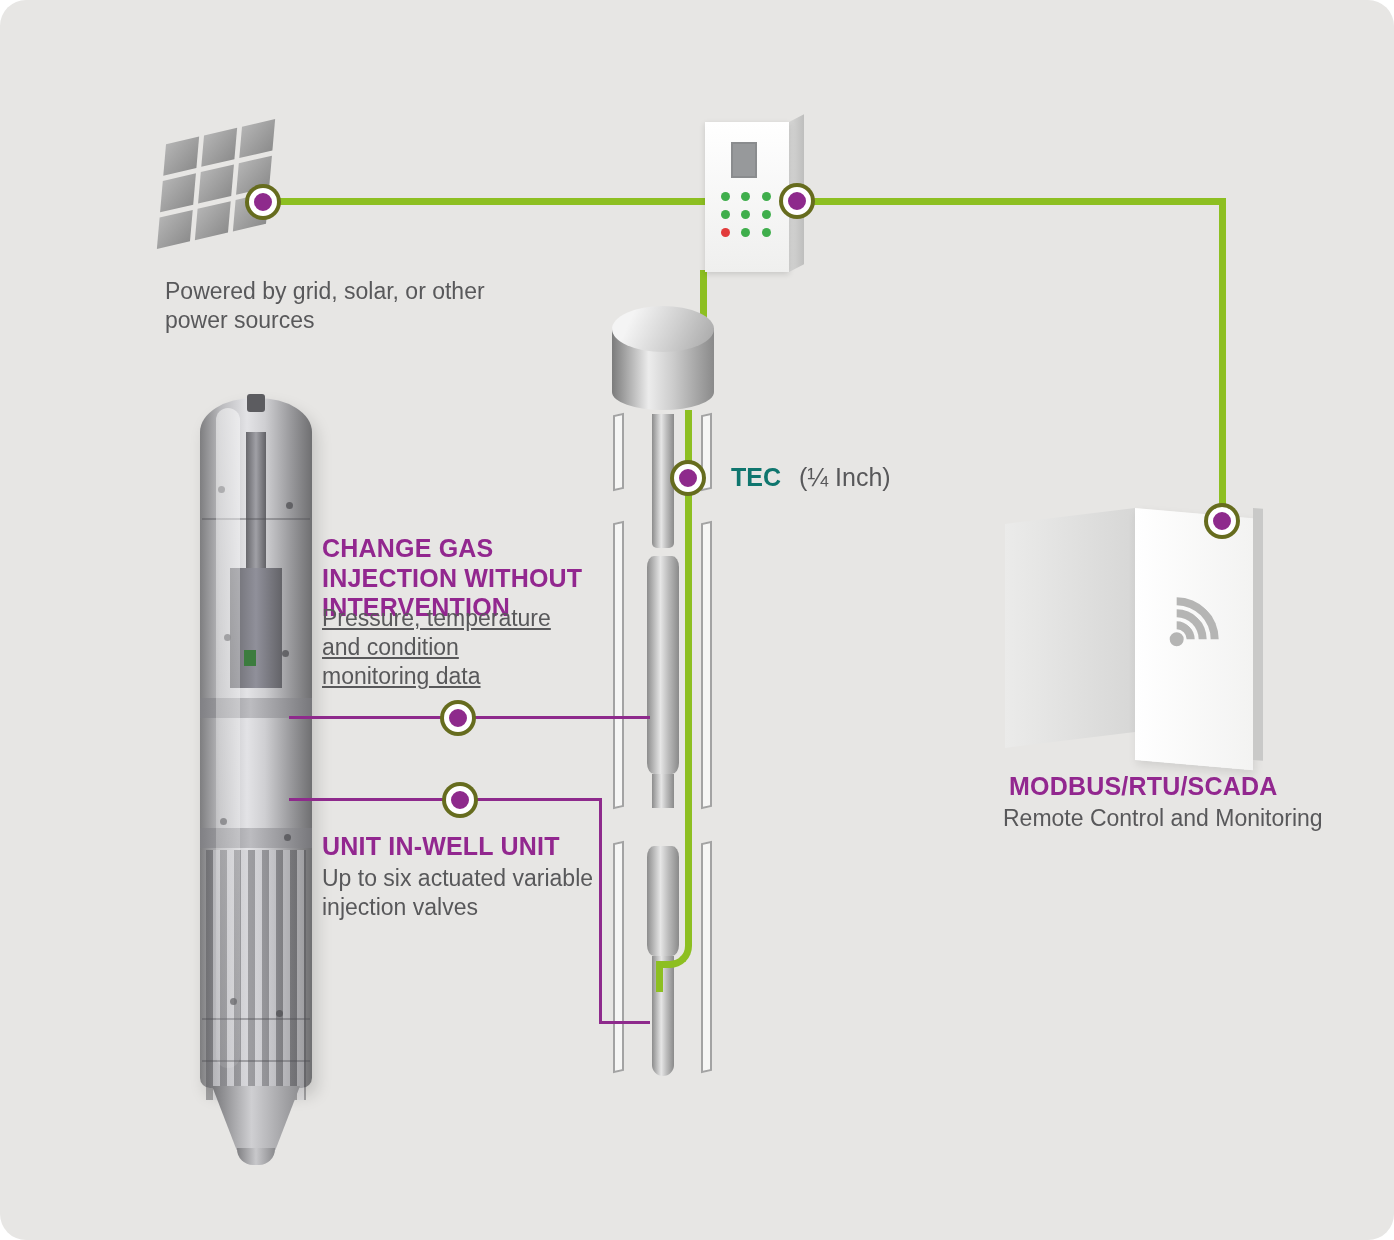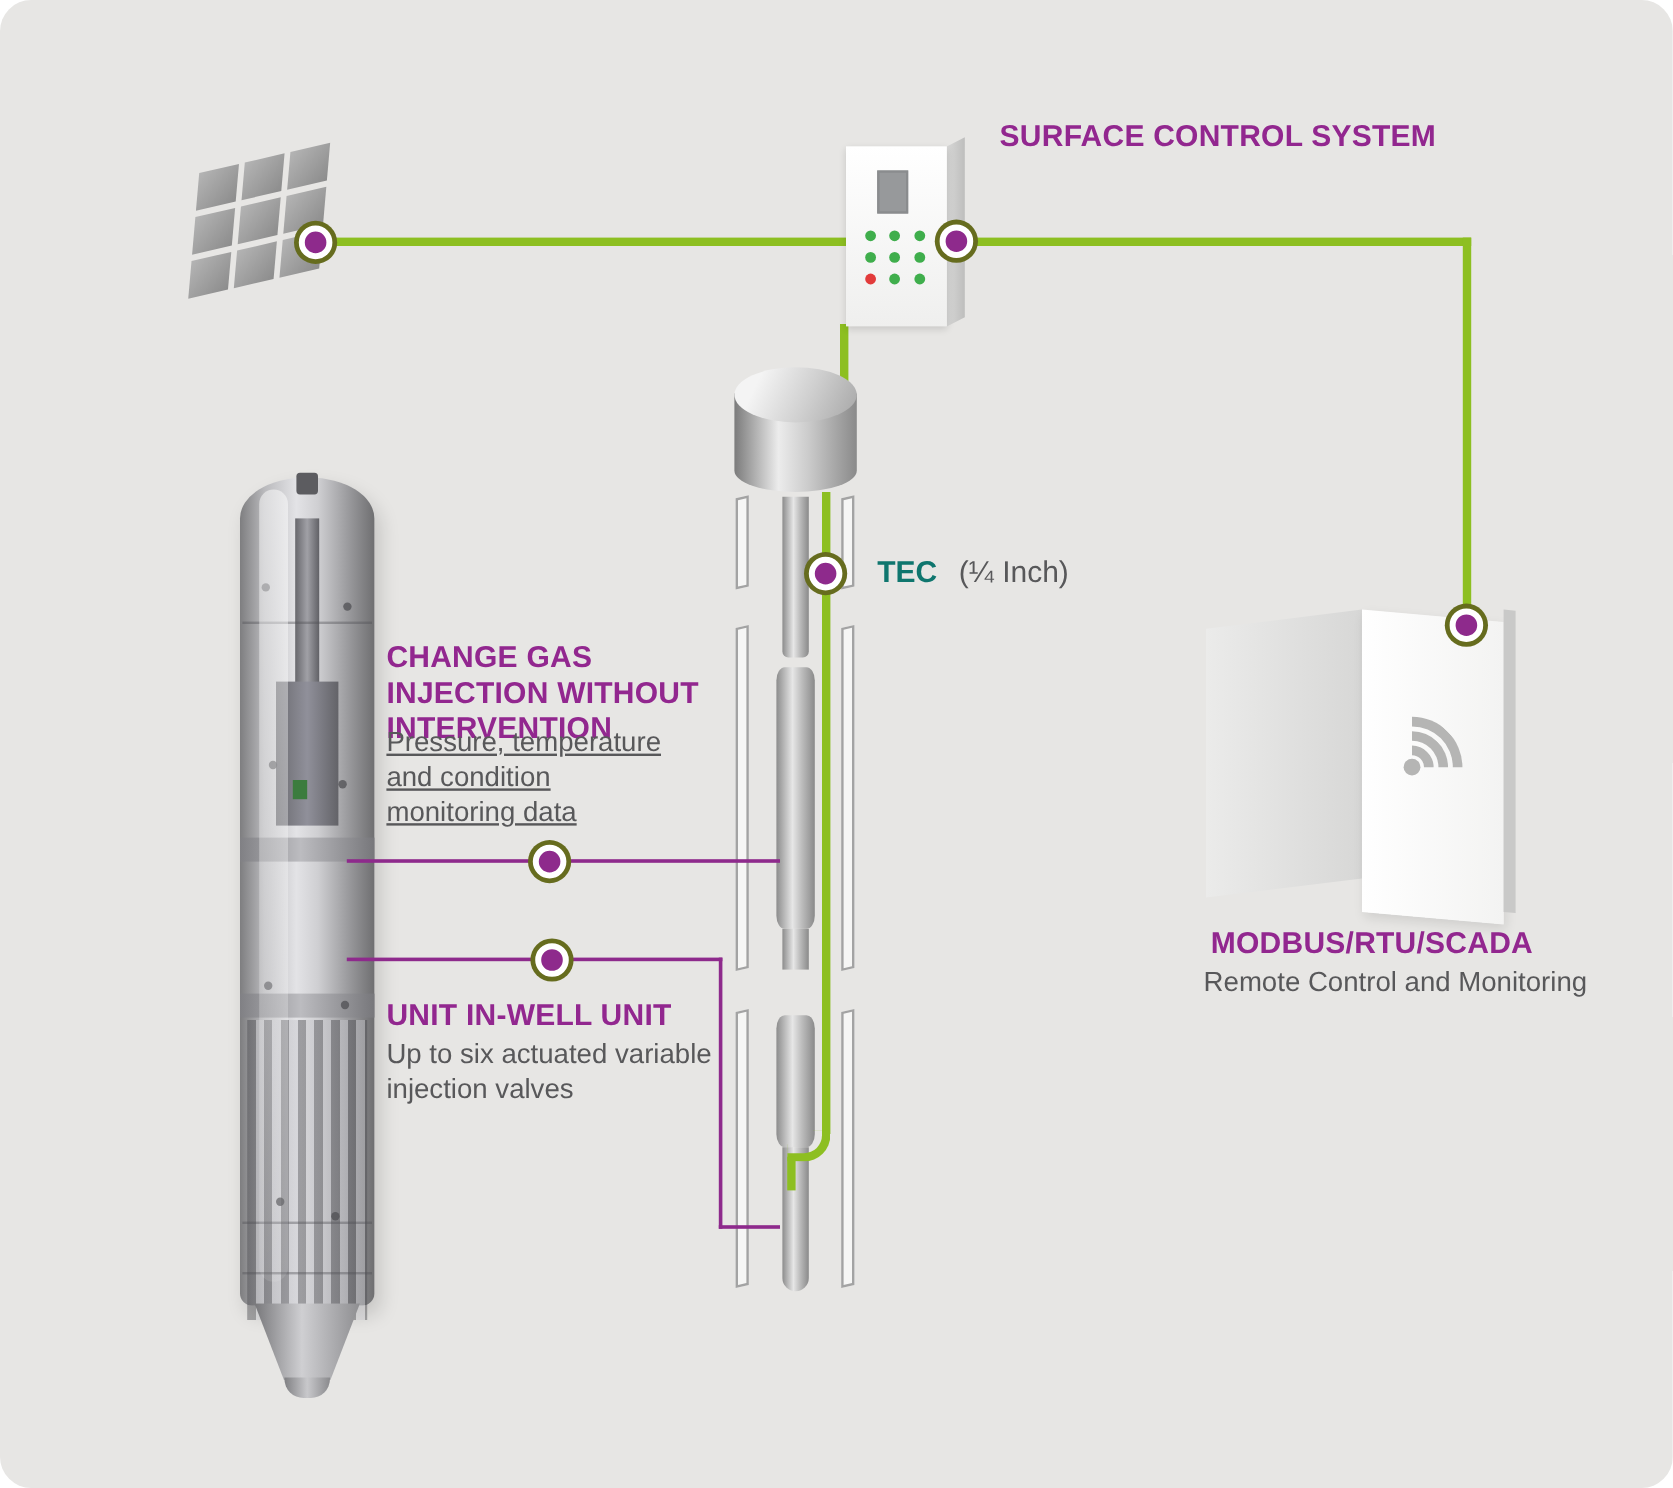--- a/index.html
+++ b/index.html
@@ -196,22 +196,22 @@
     <span class="wdot"></span>
   </div>
 
   <div class="dot" style="left:249px;top:188px;"></div>
   <div class="dot" style="left:783px;top:187px;"></div>
   <div class="dot" style="left:1208px;top:507px;"></div>
   <div class="dot" style="left:674px;top:464px;"></div>
   <div class="dot" style="left:444px;top:704px;"></div>
   <div class="dot" style="left:446px;top:786px;"></div>
 
-  <div class="title" style="left:833px;top:100px;width:420px;">SURFACE CONTROL SYSTEM</div>
-
+
+  <div class="body-text" style="left:165px;top:277px;width:355px;">Powered by grid, solar, or other power sources</div>
 
   <div class="tec-label" style="left:731px;top:463px;">
     <span class="tec-title">TEC</span><span class="tec-detail">(¼ Inch)</span>
   </div>
 
   <div class="title" style="left:322px;top:534px;width:300px;">CHANGE GAS INJECTION WITHOUT INTERVENTION</div>
   <div class="body-text" style="left:322px;top:604px;width:250px;text-decoration:underline;">Pressure, temperature and condition monitoring data</div>
 
   <div class="title" style="left:322px;top:832px;width:320px;">UNIT IN-WELL UNIT</div>
   <div class="body-text" style="left:322px;top:864px;width:290px;">Up to six actuated variable injection valves</div>

